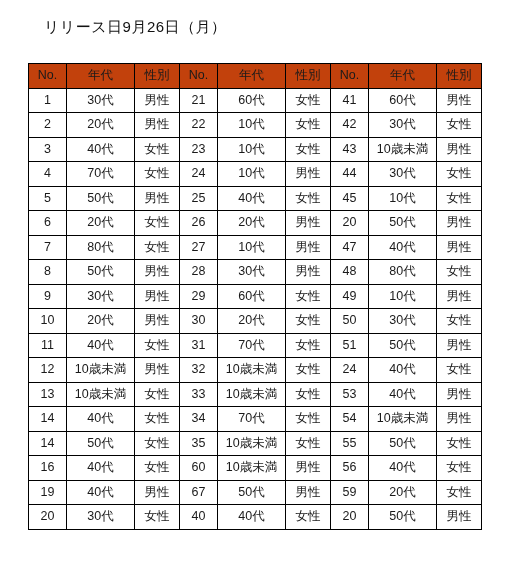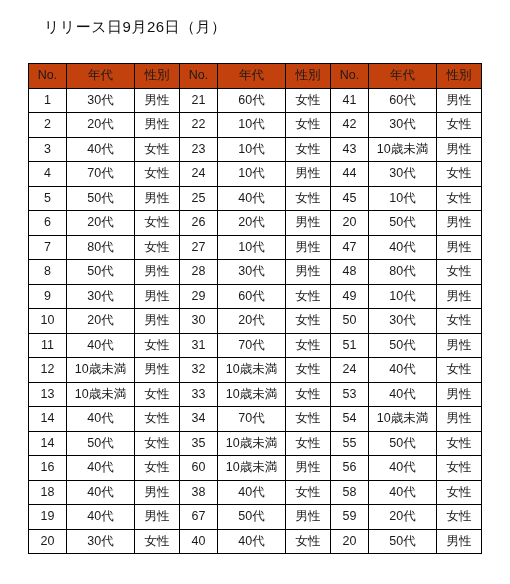--- a/index.html
+++ b/index.html
@@ -269,31 +269,20 @@
           <td class="age-cell">40代</td>
           <td class="sex-cell">女性</td>
           <td class="no-cell">60</td>
           <td class="age-cell">10歳未満</td>
           <td class="sex-cell">男性</td>
           <td class="no-cell">56</td>
           <td class="age-cell">40代</td>
           <td class="sex-cell">女性</td>
         </tr>
         <tr>
-          <td class="no-cell">18</td>
-          <td class="age-cell">40代</td>
-          <td class="sex-cell">男性</td>
-          <td class="no-cell">38</td>
-          <td class="age-cell">40代</td>
-          <td class="sex-cell">女性</td>
-          <td class="no-cell">58</td>
-          <td class="age-cell">40代</td>
-          <td class="sex-cell">女性</td>
-        </tr>
-        <tr>
           <td class="no-cell">19</td>
           <td class="age-cell">40代</td>
           <td class="sex-cell">男性</td>
           <td class="no-cell">67</td>
           <td class="age-cell">50代</td>
           <td class="sex-cell">男性</td>
           <td class="no-cell">59</td>
           <td class="age-cell">20代</td>
           <td class="sex-cell">女性</td>
         </tr>

